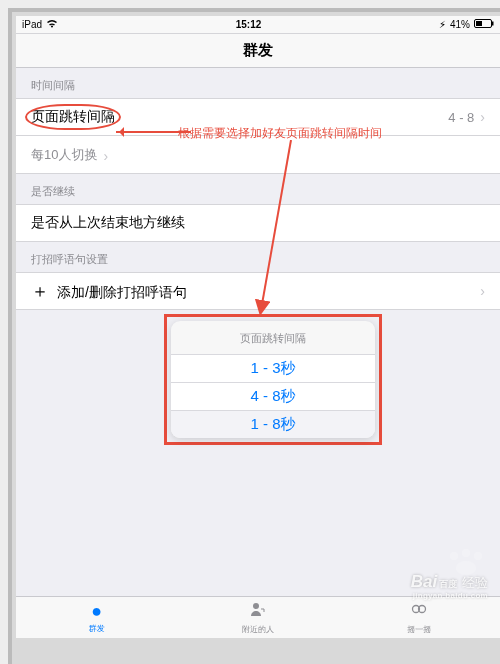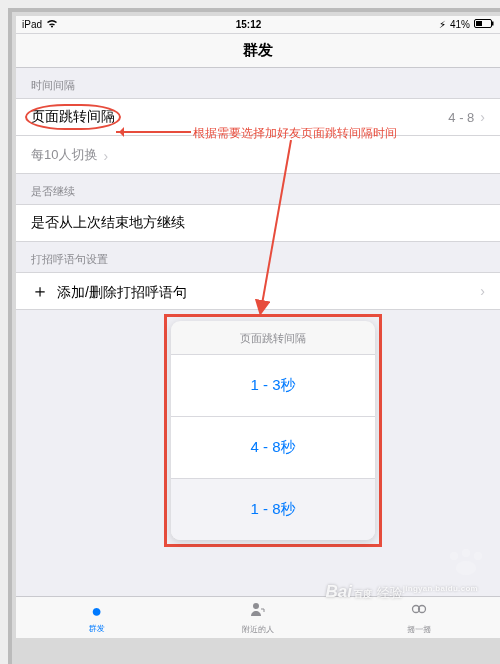--- a/index.html
+++ b/index.html
@@ -55,60 +55,60 @@
     position: absolute; color: #e74c3c; font-size: 12px; pointer-events: none;
   }
   .arrow-horiz {
     position: absolute; left: 100px; top: 63px; width: 75px; height: 2px; background: #e74c3c;
     pointer-events: none;
   }
   .arrow-horiz::before {
     content: ""; position: absolute; left: -2px; top: -4px;
     border: 5px solid transparent; border-right-color: #e74c3c;
   }
-  .annotation-text { left: 177px; top: 57px; white-space: nowrap; }
+  .annotation-text { left: 162px; top: 57px; white-space: nowrap; }
 
   .arrow-diag {
     position: absolute; pointer-events: none; z-index: 2;
   }
 
   
   .popup {
     position: absolute; left: 148px; top: 246px; width: 218px;
     border: 3px solid #e74c3c; padding: 4px;
   }
   .popup-inner {
     background: #f7f7f7; border-radius: 9px; overflow: hidden;
     box-shadow: 0 2px 8px rgba(0,0,0,.15);
   }
   .popup-title {
     text-align: center; color: #8e8e93; font-size: 11px; padding: 10px 0 8px;
   }
   .popup-option {
     border-top: 1px solid #d9d9de; text-align: center; color: #007aff;
-    font-size: 15px; padding: 21px 0; background: #fff;
+    font-size: 15px; padding: 4px 0; background: #fff;
   }
   .popup-option:last-child { background: #f3f3f7; }
 
   
   .tab-bar {
     height: 42px; background: #f8f8f8; border-top: 1px solid #c9c9ce;
     display: flex; justify-content: space-around; align-items: center;
   }
   .tab { display: flex; flex-direction: column; align-items: center; gap: 1px; flex: 1; }
   .tab .icon { font-size: 18px; }
   .tab .tlabel { font-size: 8px; color: #8e8e93; }
   .tab.active .icon, .tab.active .tlabel { color: #007aff; }
   .tab .icon { color: #8e8e93; }
 
   
   .watermark {
-    position: absolute; right: 22px; bottom: 38px; color: rgba(255,255,255,.85);
+    position: absolute; right: 12px; bottom: 38px; color: rgba(255,255,255,.85);
     font-size: 17px; font-weight: 700; text-shadow: 0 0 3px rgba(0,0,0,.3);
-    display: flex; flex-direction: row; align-items: flex-start; line-height: 1;
+    display: flex; flex-direction: column; align-items: flex-end; line-height: 1;
     pointer-events: none;
   }
   .watermark .wm2 { font-size: 8px; opacity: .85; margin-top: 2px; letter-spacing: .3px; }
   .pawprint {
     position: absolute; right: 14px; bottom: 60px; width: 40px; height: 30px; opacity: .22;
     pointer-events: none;
   }
 </style>
 </head>
 <body>

